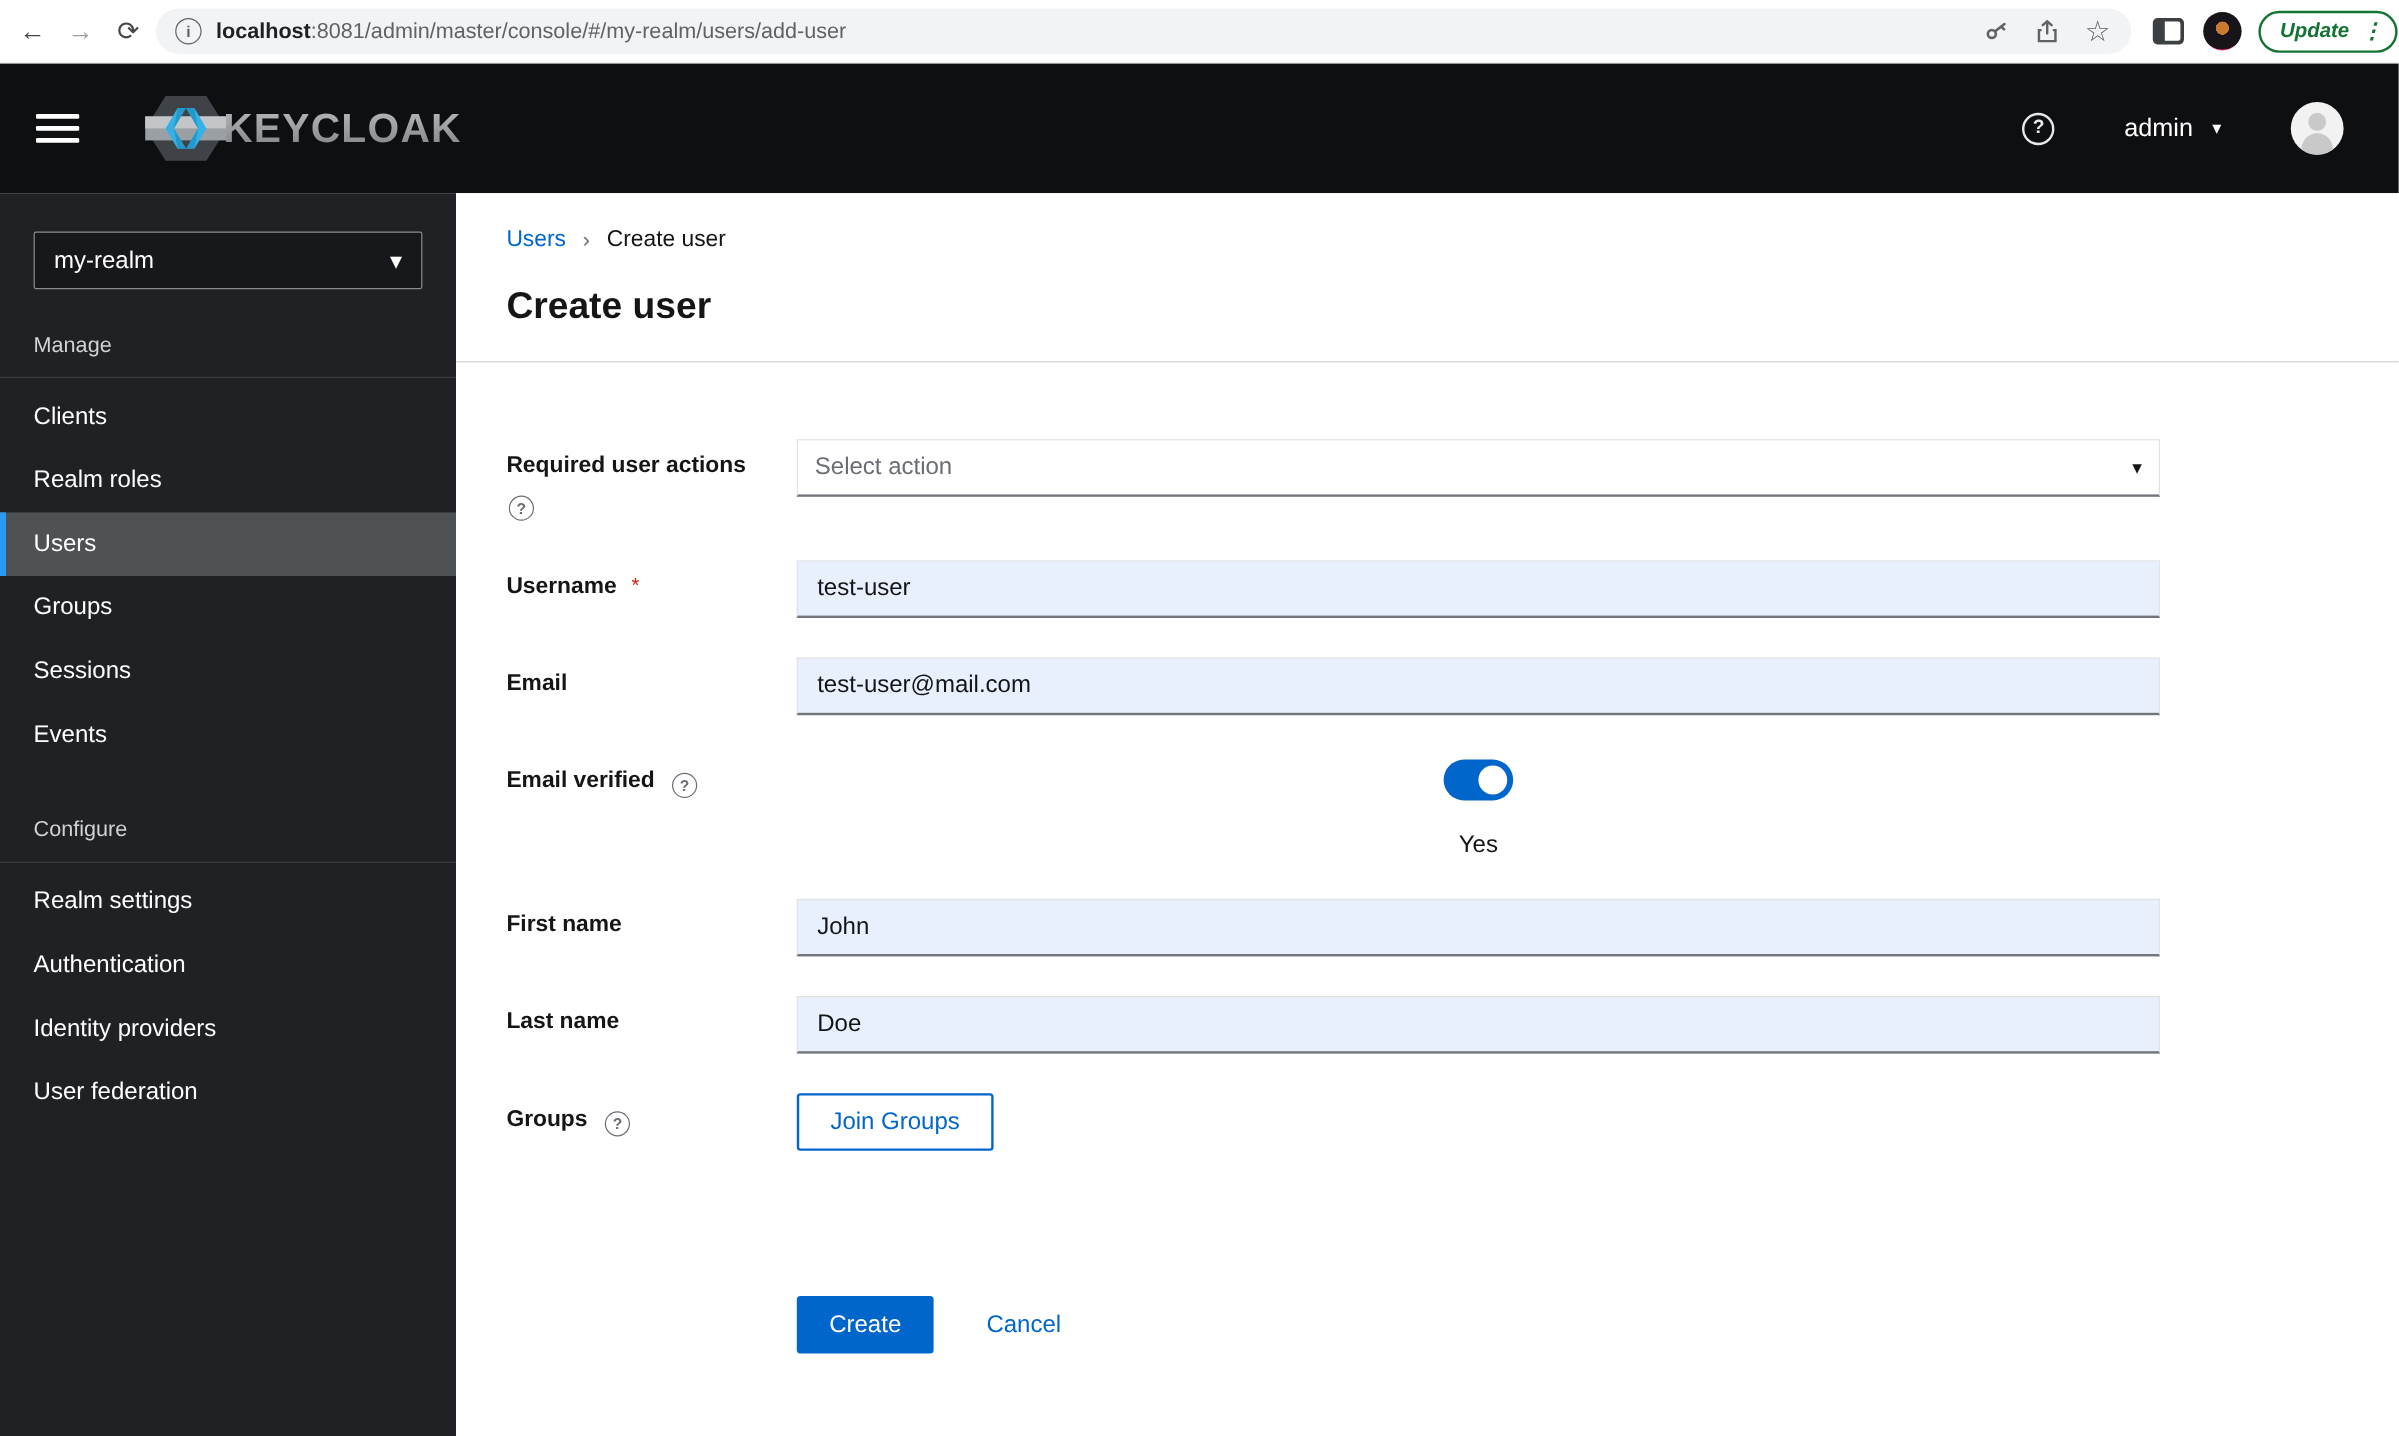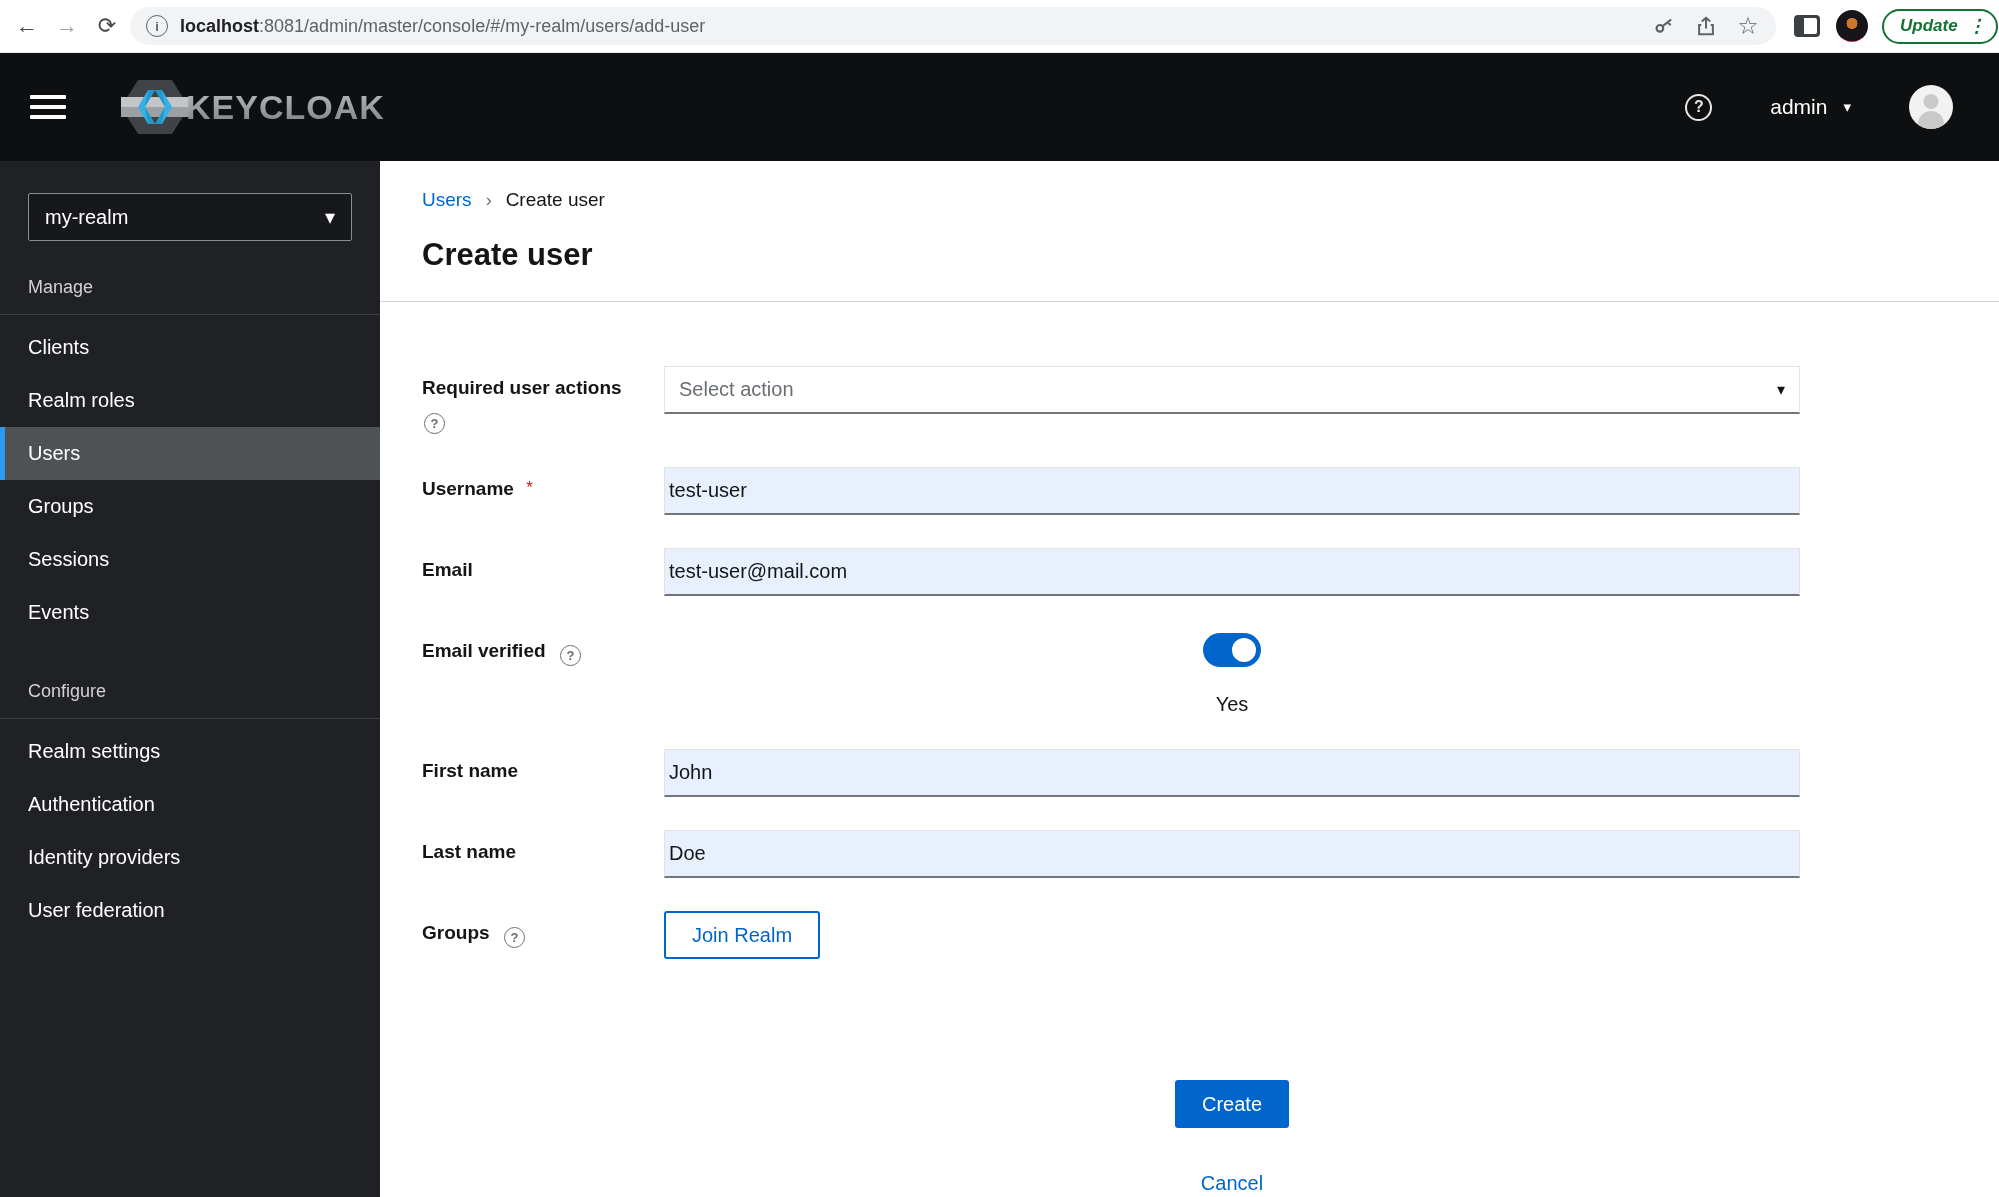--- a/index.html
+++ b/index.html
@@ -65,30 +65,30 @@
   .flabel { font-size:19px; font-weight:700; color:#151515; display:inline; }
   .req { color:#c9190b; font-size:17px; margin-left:8px; vertical-align:top; }
   .help-q { display:inline-flex; width:21px; height:21px; border:1.6px solid #6a6e73; border-radius:50%; color:#6a6e73; font-size:13px; font-weight:bold; align-items:center; justify-content:center; vertical-align:-3px; margin-left:10px; cursor:pointer; }
   .help-q.below { display:flex; margin:14px 0 0 2px; }
   .control-col { width:1136px; flex:none; }
 
   .pf-select { height:48px; background:#fff; border:1px solid #e3e3e3; border-bottom:2px solid #72767b; display:flex; align-items:center; justify-content:space-between; padding:0 14px; cursor:pointer; }
   .pf-select .placeholder { font-size:20px; color:#6a6e73; }
   .pf-select .caret { color:#151515; font-size:16px; }
 
-  .pf-input { width:100%; height:48px; font-family:"Liberation Sans", sans-serif; font-size:20px; color:#151515; background:#e8f0fe; border:1px solid #e3e3e3; border-bottom:2px solid #72767b; padding:0 4px; outline:none; }
+  .pf-input { width:100%; height:48px; font-family:"Liberation Sans", sans-serif; font-size:20px; color:#151515; background:#e8f0fe; border:1px solid #e3e3e3; border-bottom:2px solid #72767b; padding:0 16px; outline:none; }
 
   .toggle-row { display:flex; align-items:center; gap:26px; padding-top:4px;flex-direction:column; }
   .toggle { width:58px; height:34px; border-radius:17px; background:#0066cc; position:relative; cursor:pointer; flex:none; }
   .toggle .knob { position:absolute; right:5px; top:5px; width:24px; height:24px; border-radius:50%; background:#fff; }
   .toggle-label { font-size:20px; color:#151515; }
 
   .join-btn { height:48px; padding:0 26px; background:#fff; border:2px solid #0066cc; border-radius:3px; color:#0066cc; font-size:20px; font-family:"Liberation Sans", sans-serif; cursor:pointer; }
 
-  .actions { display:flex; align-items:center; gap:44px; margin-top:88px;flex-direction:column; }
+  .actions { display:flex; align-items:center; gap:44px; margin-top:88px; }
   .create-btn { height:48px; padding:0 27px; background:#0066cc; color:#fff; border:none; border-radius:3px; font-size:20px; font-family:"Liberation Sans", sans-serif; cursor:pointer; }
   .cancel-link { color:#0066cc; font-size:20px; cursor:pointer; }
 
   .logo-svg { display:block; }
 </style>
 </head>
 <body>
 
 <div class="chrome">
   <div class="chrome-btn">←</div>
@@ -252,21 +252,21 @@
           <input class="pf-input" type="text" value="Doe" style="">
         </div>
       </div>
 
       <div class="form-row">
         <div class="label-col">
           <span class="flabel">Groups</span>
           <span class="help-q">?</span>
         </div>
         <div class="control-col">
-          <button class="join-btn">Join Realm</button>
+          <button class="join-btn">Join Groups</button>
         </div>
       </div>
 
       <div class="form-row">
         <div class="label-col"></div>
         <div class="control-col">
           <div class="actions">
             <button class="create-btn">Create</button>
             <span class="cancel-link">Cancel</span>
           </div>

